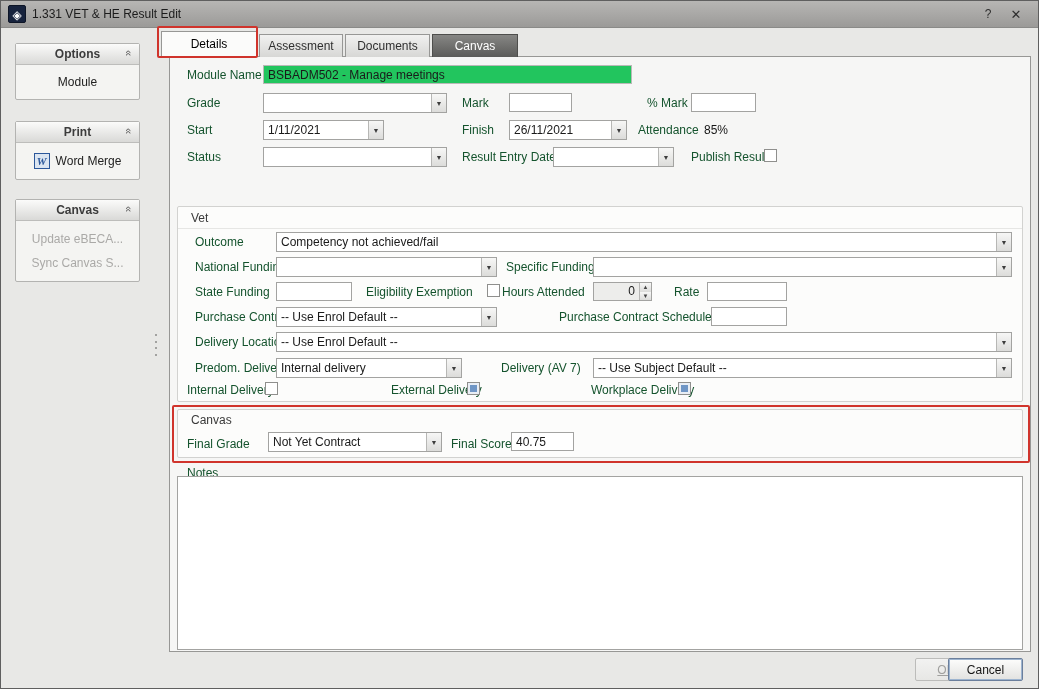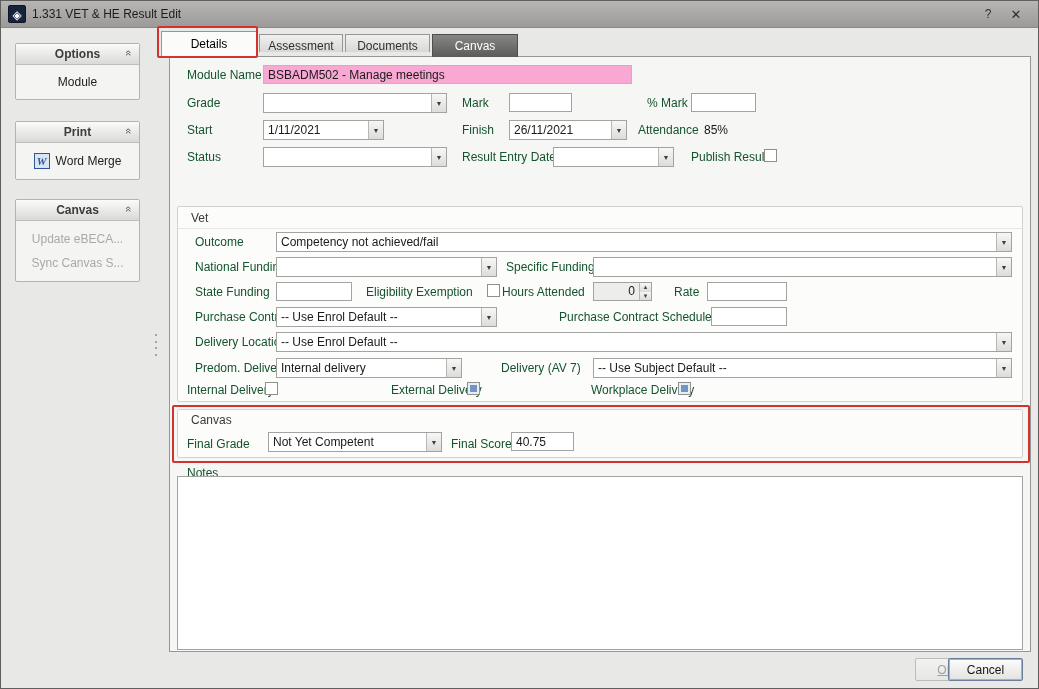--- a/index.html
+++ b/index.html
@@ -33,21 +33,21 @@
 
   
   .splitter { position:absolute; left:152px; top:331px; width:6px; height:26px;
               display:flex; flex-direction:column; align-items:center; justify-content:space-between; padding:2px 0; }
   .splitter i { width:2px; height:2px; background:#8b8b89; border-radius:1px; }
 
   
   .tab { position:absolute; font-size:12px; text-align:center; cursor:default; }
   .tab-active { left:160px; top:30px; width:96px; height:26px; line-height:25px; background:#fbfbfa;
                 border:1px solid #979795; border-bottom:none; color:#000; z-index:4; }
-  .tab-normal { top:33px; height:18px; line-height:22px; background:linear-gradient(#f1f1f0,#d7d7d5);
+  .tab-normal { top:33px; height:23px; line-height:22px; background:linear-gradient(#f1f1f0,#d7d7d5);
                 border:1px solid #979795; border-bottom:none; color:#2f2f2f; z-index:2; }
   .tab-dark { top:33px; height:23px; line-height:22px; background:linear-gradient(#868684,#5b5b59);
               border:1px solid #4e4e4c; border-bottom:none; color:#fff; z-index:2; }
 
   
   .page { position:absolute; left:168px; top:55px; width:862px; height:596px; background:#f6f6f5;
           border:1px solid #979795; z-index:1; }
 
   
   .groupbox { position:absolute; background:#fcfcfb; border:1px solid #d2d2d0; border-radius:2px; z-index:2; }
@@ -60,21 +60,21 @@
 
   .combo { position:absolute; height:20px; background:#fff; border:1px solid #a3a3a1; display:flex; z-index:5; }
   .combo .txt { flex:1; font-size:12px; color:#1a1a1a; padding:0 4px; line-height:18px;
                 white-space:nowrap; overflow:hidden; }
   .combo .cbtn { width:15px; background:linear-gradient(#f7f7f6,#dcdcda); border-left:1px solid #b7b7b5;
                  font-size:7px; color:#3d3d3d; display:flex; align-items:center; justify-content:center; }
 
   .tinput { position:absolute; height:19px; background:#fff; border:1px solid #a3a3a1; font-size:12px;
             color:#1a1a1a; padding:0 4px; display:flex; align-items:center; z-index:5; }
   .tinput.right { justify-content:flex-start; }
-  .tinput.module { background:#f9a8d4; border-color:#b9b9b7; }
+  .tinput.module { background:#22c55e; border-color:#b9b9b7; }
 
   .spinctl { position:absolute; height:19px; background:#ededeb; border:1px solid #a3a3a1; display:flex; z-index:5; }
   .spinctl .txt { flex:1; font-size:12px; color:#1a1a1a; padding:0 4px; text-align:right; line-height:17px; }
   .spinctl .spins { width:12px; display:flex; flex-direction:column; border-left:1px solid #b7b7b5; }
   .spinctl .spins i { flex:1; font-style:normal; font-size:6px; line-height:8px; text-align:center; color:#444;
                       background:linear-gradient(#f7f7f6,#dcdcda); }
 
   .checkbox { position:absolute; width:13px; height:13px; background:#fff; border:1px solid #8f8f8d; z-index:5; }
   .checkbox.filled { background:#e9eef5; }
   .checkbox.filled::after { content:""; position:absolute; left:2px; top:2px; right:2px; bottom:2px; background:#6f96c6; }
@@ -261,21 +261,21 @@
   <div class="lbl" style="left:390px;top:382px;">External Delivery</div>
   <span class="checkbox filled" style="left:466px;top:381px;"></span>
   <div class="lbl" style="left:590px;top:382px;">Workplace Delivery</div>
   <span class="checkbox filled" style="left:677px;top:381px;"></span>
 
   <div class="groupbox" style="left:176px;top:408px;width:846px;height:49px;"></div>
   <div class="gb-title" style="left:190px;top:412px;">Canvas</div>
 
   <div class="lbl" style="left:186px;top:436px;">Final Grade</div>
   <div class="combo" style="left:267px;top:431px;width:174px;">
-    <span class="txt">Not Yet Competent</span>
+    <span class="txt">Not Yet Contract</span>
     <span class="cbtn">▼</span>
   </div>
   <div class="lbl" style="left:450px;top:436px;">Final Score</div>
   <div class="tinput right" style="left:510px;top:431px;width:63px;">
     <span>40.75</span>
   </div>
 
   <div class="lbl" style="left:186px;top:465px;">Notes</div>
   <textarea class="notes-area" style=""></textarea>
 

